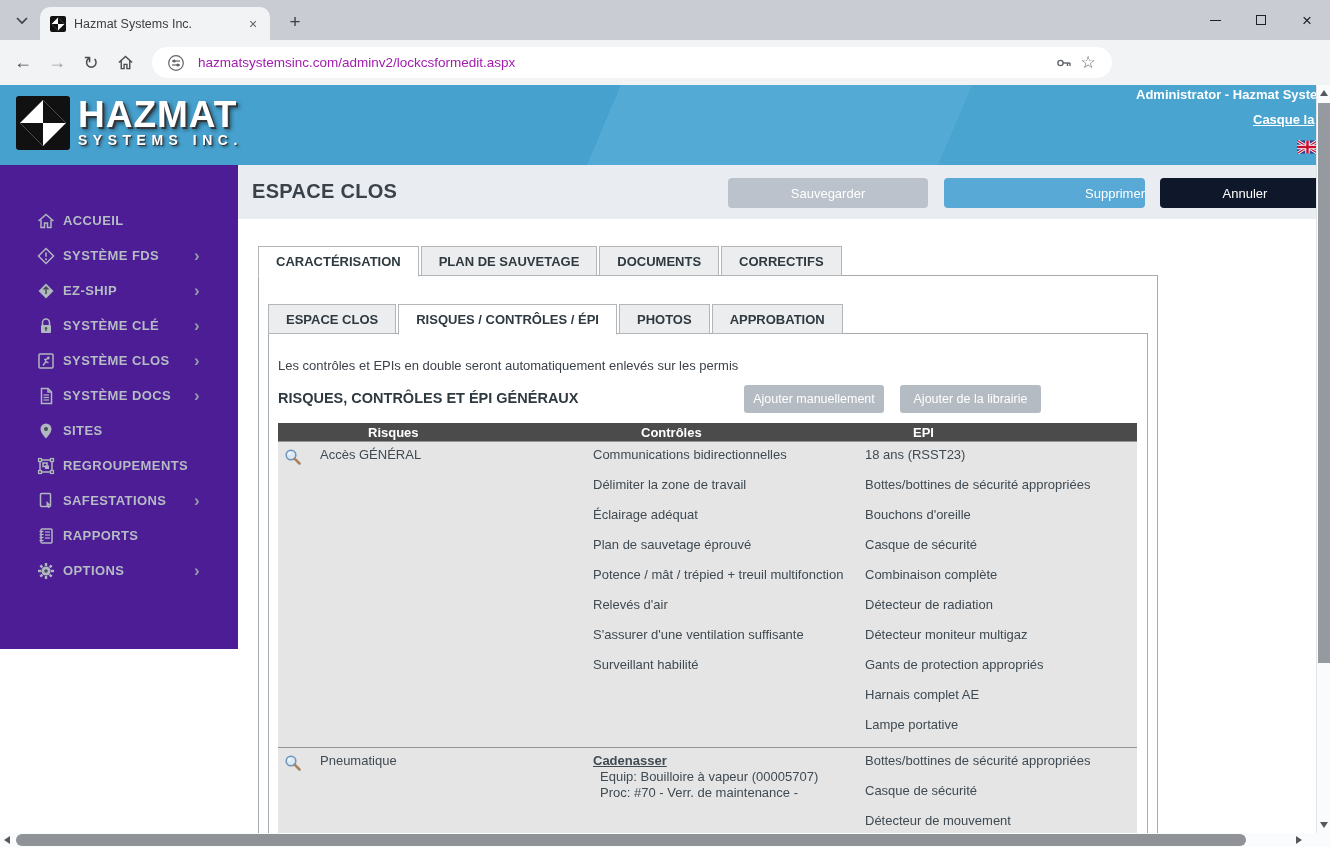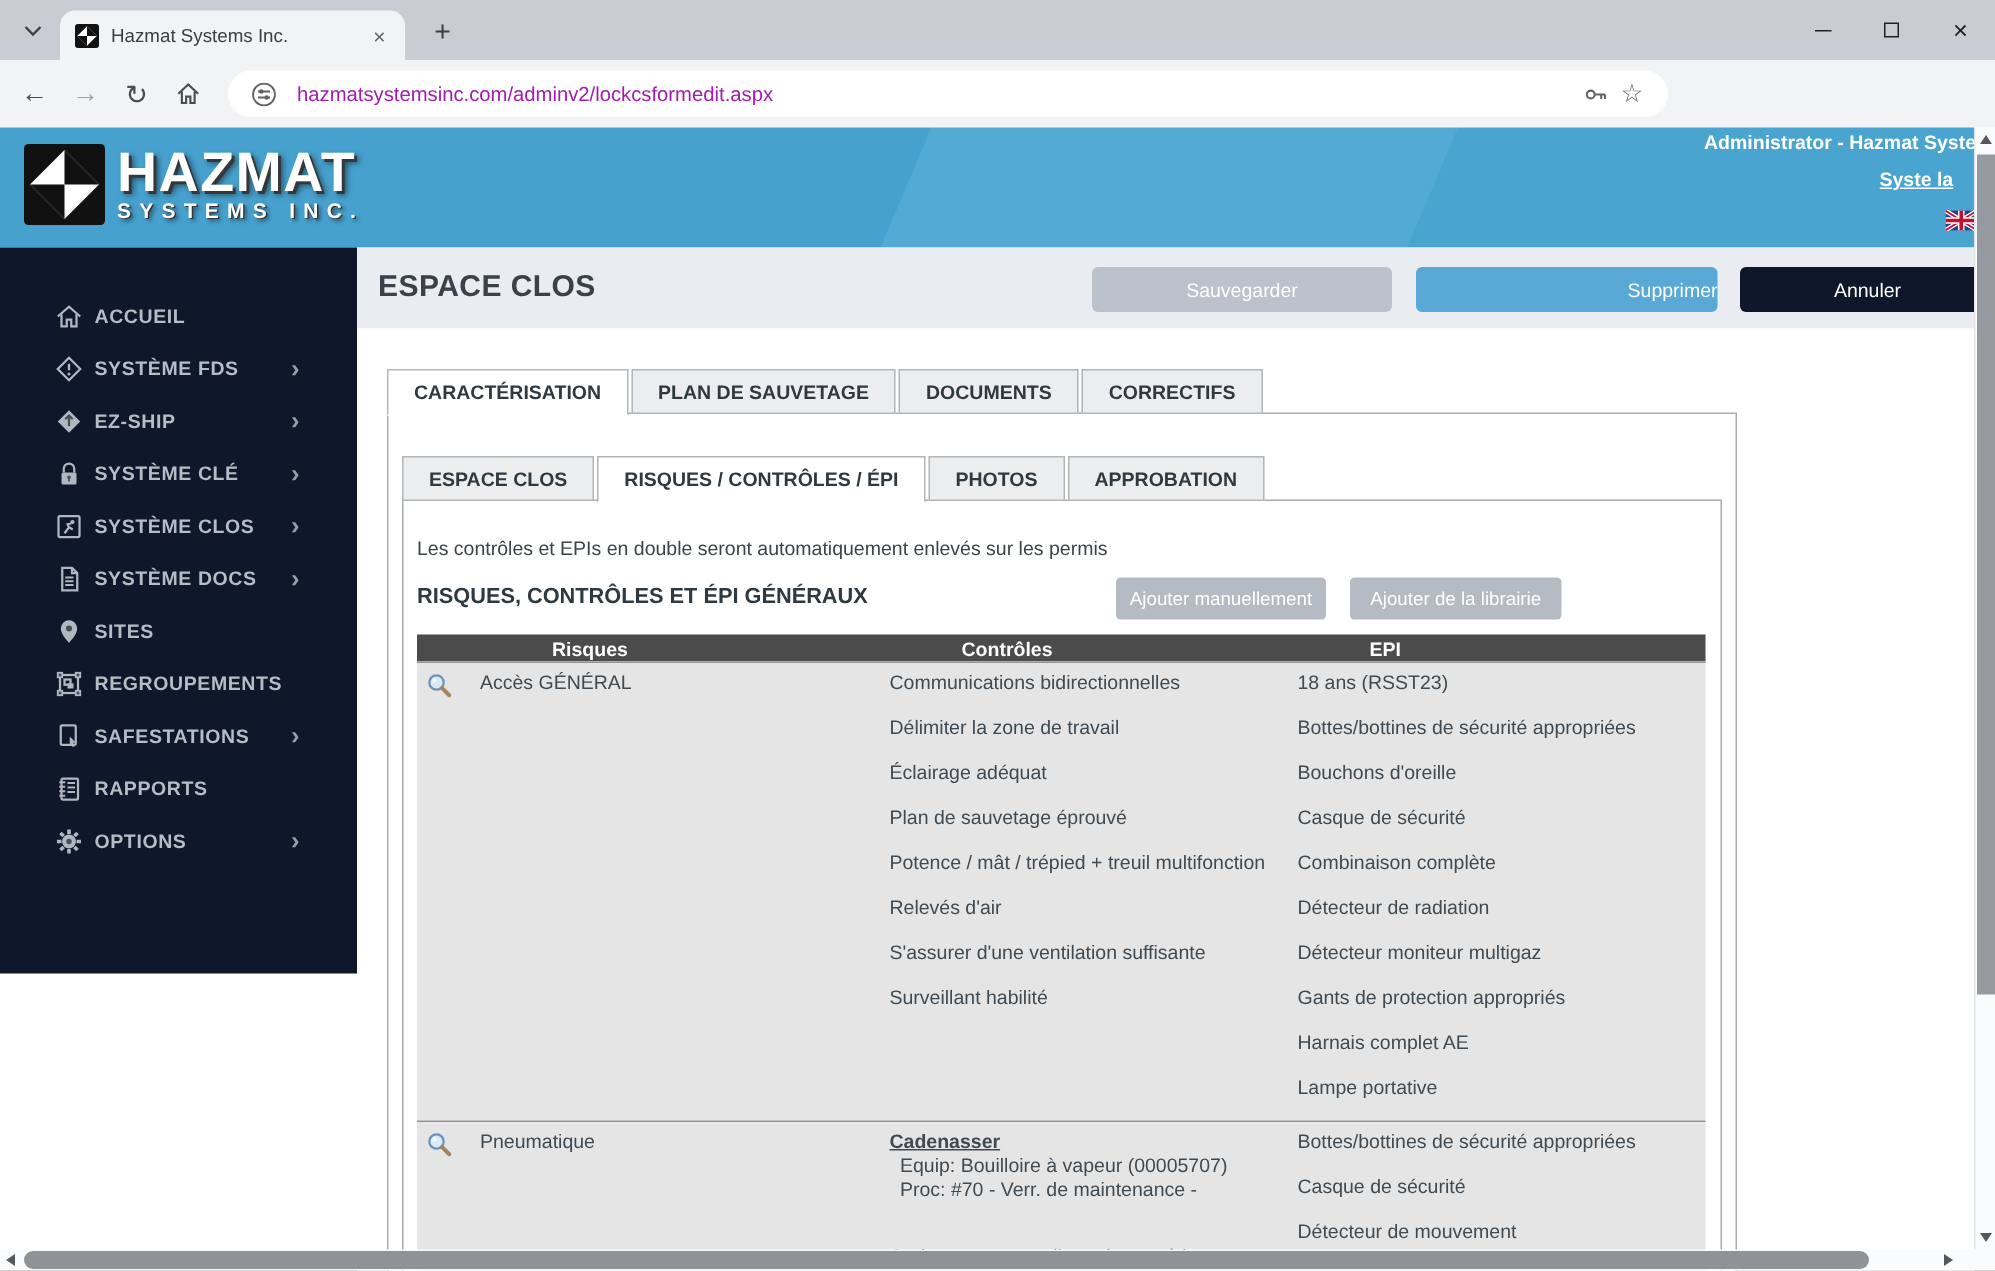--- a/index.html
+++ b/index.html
@@ -40,21 +40,21 @@
     text-shadow:2px 2px 0 #35383b, 3px 3px 4px rgba(0,0,0,.55); }
   .logo-text .l2 { font-size:14px; font-weight:800; color:#fff; letter-spacing:5.5px; line-height:16px;
     text-shadow:1px 1px 0 #35383b, 2px 2px 3px rgba(0,0,0,.55); }
   .admin-text { position:absolute; left:1136px; top:2px; width:180px; overflow:hidden; white-space:nowrap;
     font-size:13px; font-weight:bold; color:#fff; }
   .close-session { position:absolute; left:1253px; top:27px; width:63px; overflow:hidden; white-space:nowrap;
     font-size:13px; font-weight:bold; color:#fff; text-decoration:underline; cursor:pointer; }
   .flag { position:absolute; left:1297px; top:55px; }
 
   
-  .sidebar { position:absolute; left:0; top:165px; width:238px; height:484px; background:#0f172a; padding-top:28px; }
+  .sidebar { position:absolute; left:0; top:165px; width:238px; height:484px; background:#4c1d95; padding-top:38px; }
   .side-item { height:35px; display:flex; align-items:center; cursor:pointer; position:relative; }
   .side-icon { position:absolute; left:36px; width:20px; height:20px; display:flex; align-items:center; justify-content:center; }
   .side-label { position:absolute; left:63px; font-size:13px; font-weight:bold; color:#b5bcc4; letter-spacing:0.4px; white-space:nowrap; }
   .side-chev { position:absolute; left:194px; color:#959da6; font-size:17px; font-weight:bold; line-height:1; }
 
   
   .titlebar { position:absolute; left:238px; top:165px; width:1078px; height:54px; background:#e9ecf0; }
   .page-title { position:absolute; left:14px; top:15px; font-size:20px; font-weight:bold; color:#39424a; letter-spacing:0.3px; }
   .action-btn { position:absolute; top:13px; height:30px; border:none; border-radius:4px; color:#fff; font-size:13px;
     font-family:"Liberation Sans", sans-serif; cursor:pointer; }
@@ -193,21 +193,21 @@
         <polygon points="27,4 50,27 27,50 4,27" fill="#fff"></polygon>
         <polygon points="27,4 50,27 27,27" fill="#111"></polygon>
         <polygon points="27,50 4,27 27,27" fill="#111"></polygon>
       </svg>
       <div class="logo-text">
         <div class="l1">HAZMAT</div>
         <div class="l2">SYSTEMS INC.</div>
       </div>
     </div>
     <div class="admin-text">Administrator - Hazmat Syste</div>
-    <div class="close-session">Syste la</div>
+    <div class="close-session">Casque la</div>
     <div class="flag">
       <svg width="21" height="14" viewBox="0 0 24 15">
         <rect width="24" height="15" fill="#2b3f8c"></rect>
         <path d="M0 0 L24 15 M24 0 L0 15" stroke="#fff" stroke-width="3.4"></path>
         <path d="M0 0 L24 15 M24 0 L0 15" stroke="#c8102e" stroke-width="1.4"></path>
         <path d="M12 0 V15 M0 7.5 H24" stroke="#fff" stroke-width="5"></path>
         <path d="M12 0 V15 M0 7.5 H24" stroke="#c8102e" stroke-width="2.8"></path>
       </svg>
     </div>
   </div>

